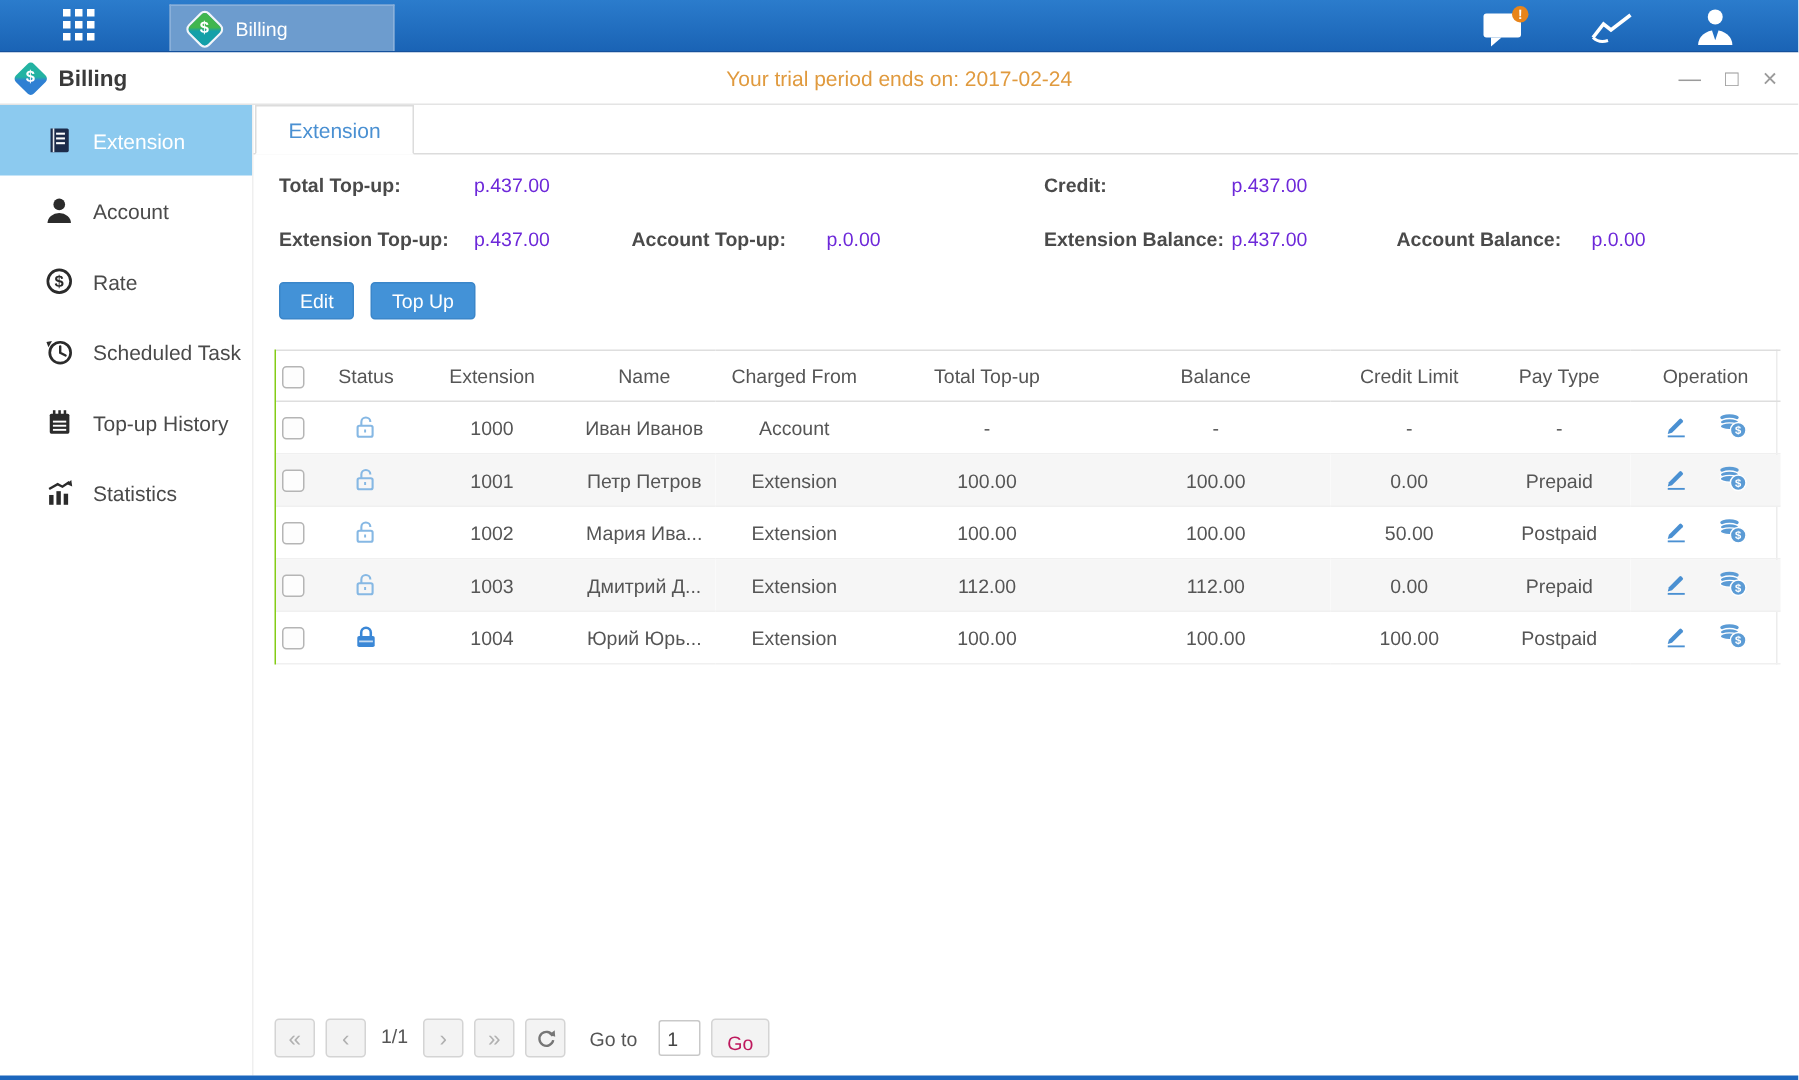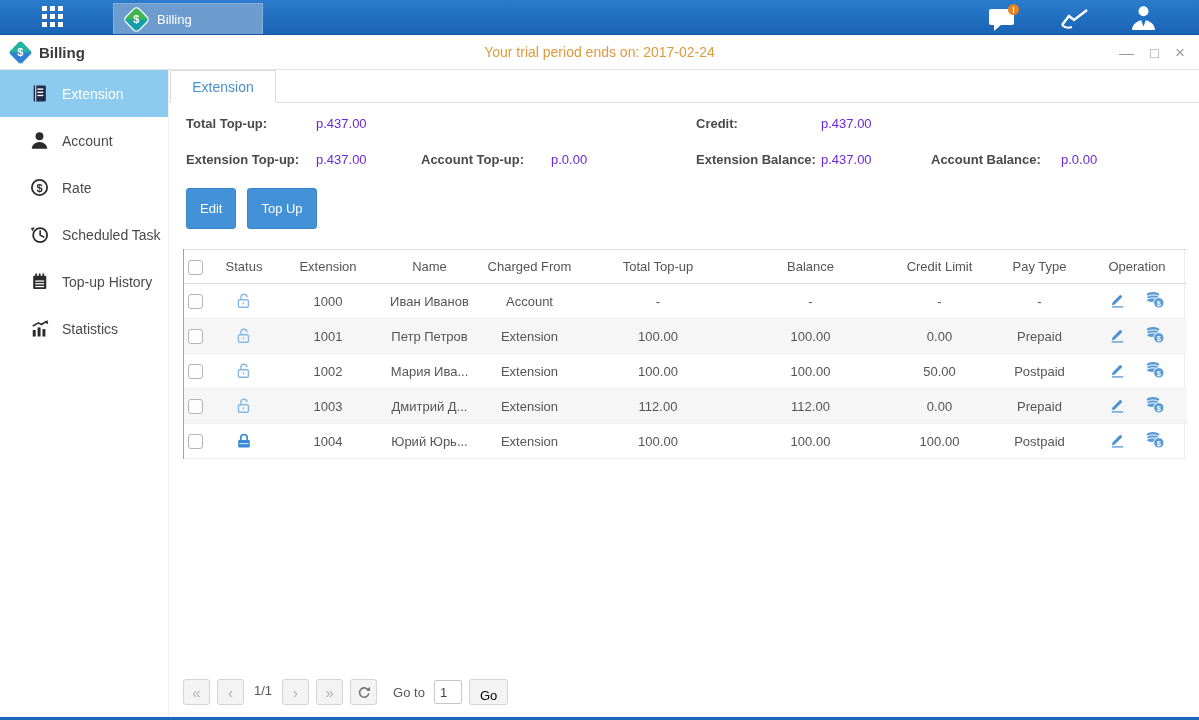--- a/index.html
+++ b/index.html
@@ -77,21 +77,21 @@
     grid-template-columns:130px 105px 130px 145px 125px 110px 130px auto;
     row-gap:21px; font-size:13px; margin:13px 0 0 3px;
   }
   .sum-label { font-weight:bold; color:#4a4a4a; }
   .sum-value { color:#6d28d9; }
 
   
   .actions { display:flex; gap:11px; margin:21px 0 0 3px; }
   .btn-blue {
     background:#4392d7; color:#fff; border:1px solid #3b86c9; border-radius:3px;
-    font-size:13px; padding:12px 13px; cursor:pointer; font-family:inherit;
+    font-size:13px; padding:4px 13px; cursor:pointer; font-family:inherit;
   }
 
   
   .grid-wrap { margin-top:20px; border-left:1px solid #84cc16; border-right:1px solid #ececec; }
   table { width:100%; border-collapse:collapse; table-layout:fixed; }
   thead th {
     border-top:1px solid #dedede; border-bottom:1px solid #dedede;
     height:34px; font-weight:normal; color:#555; font-size:13px; text-align:center;
     white-space:nowrap; overflow:hidden;
   }
@@ -111,28 +111,28 @@
   .spacer { flex:1; }
 
   
   .pagination { height:50px; flex:0 0 50px; display:flex; align-items:center; font-size:13px; color:#555; }
   .pg-btn {
     width:27px; height:26px; border:1px solid #d4d4d4; border-radius:3px; background:#f3f3f3;
     display:flex; align-items:center; justify-content:center;
     color:#b0b0b0; font-size:15px; margin-right:7px; cursor:pointer; user-select:none;
   }
   .pg-label { margin:0 10px 4px 3px; color:#555; }
-  .goto-label { margin:0 9px 0 9px; }
+  .goto-label { margin:0 14px 0 9px; }
   .goto-input {
     width:28px; height:24px; border:1px solid #c9c9c9; border-radius:2px;
     font-size:13px; color:#444; padding:0 5px; font-family:inherit;
   }
   .go-btn {
     margin-left:7px; height:26px; padding:8px 10px; background:#f3f3f3;
-    border:1px solid #d4d4d4; border-radius:3px; font-size:13px; color:#000000;
+    border:1px solid #d4d4d4; border-radius:3px; font-size:13px; color:#be185d;
     cursor:pointer; font-family:inherit;
   }
   .pg-right { margin-left:auto; display:flex; align-items:center; gap:13px; padding-right:2px; }
   .page-size {
     width:54px; height:26px; border:1px solid #cfcfcf; border-radius:2px; background:#fcfcfc;
     display:flex; align-items:center; justify-content:space-between;
     padding:0 7px; cursor:pointer;
   }
   .page-size .caret { font-size:9px; color:#7d8a99; }
 

